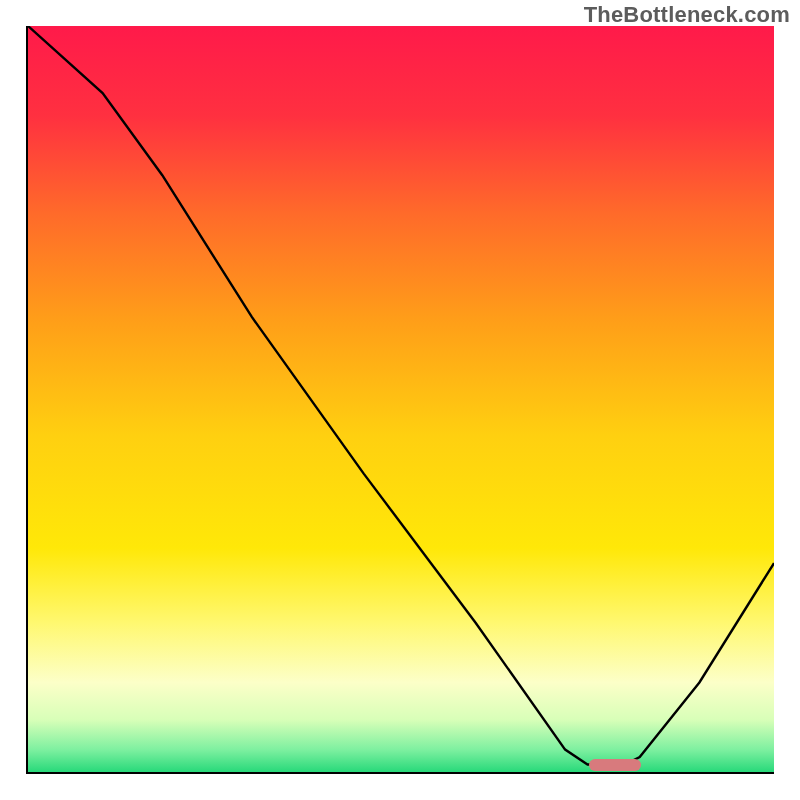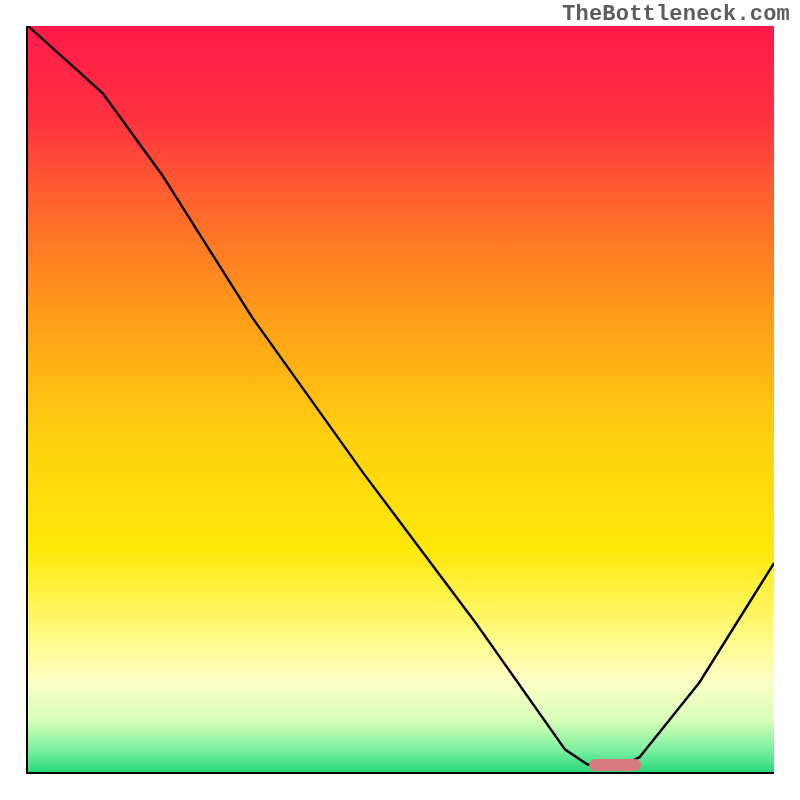--- a/index.html
+++ b/index.html
@@ -8,21 +8,20 @@
     width: 800px;
     height: 800px;
     overflow: hidden;
     background: #ffffff;
     font-family: Arial, Helvetica, sans-serif;
   }
   .frame {
     position: relative;
     width: 800px;
     height: 603px;
-    font-family: Liberation Mono, monospace;
   }
   .attribution {
     position: absolute;
     top: 2px;
     right: 10px;
     font-size: 22px;
     font-weight: bold;
     color: #5c5c5c;
     letter-spacing: 0.2px;
   }

